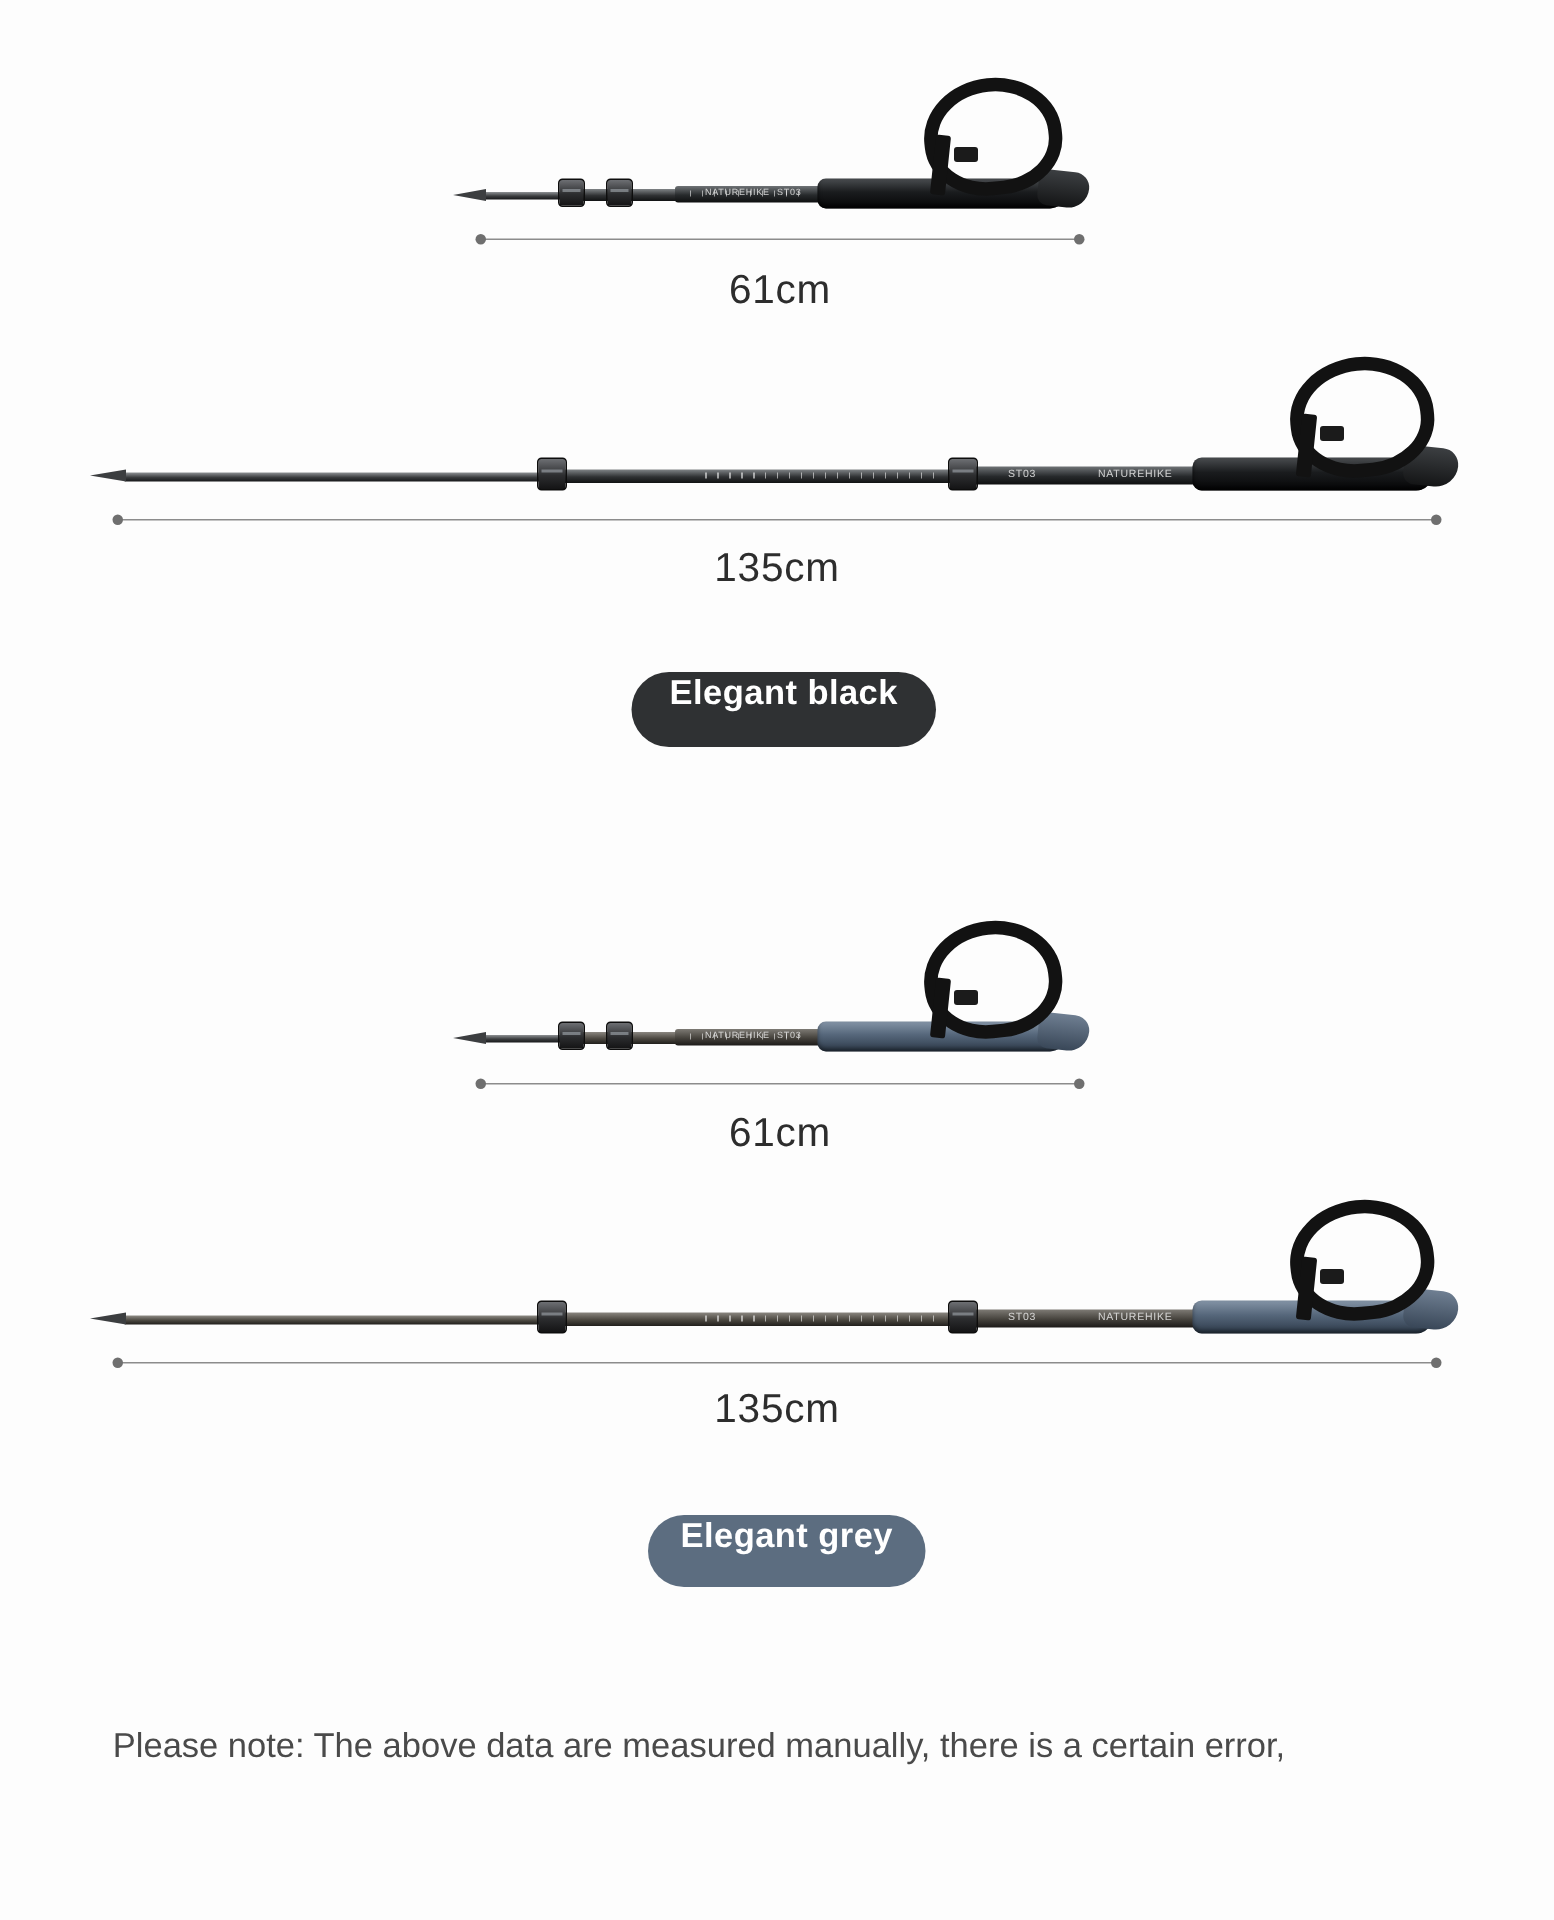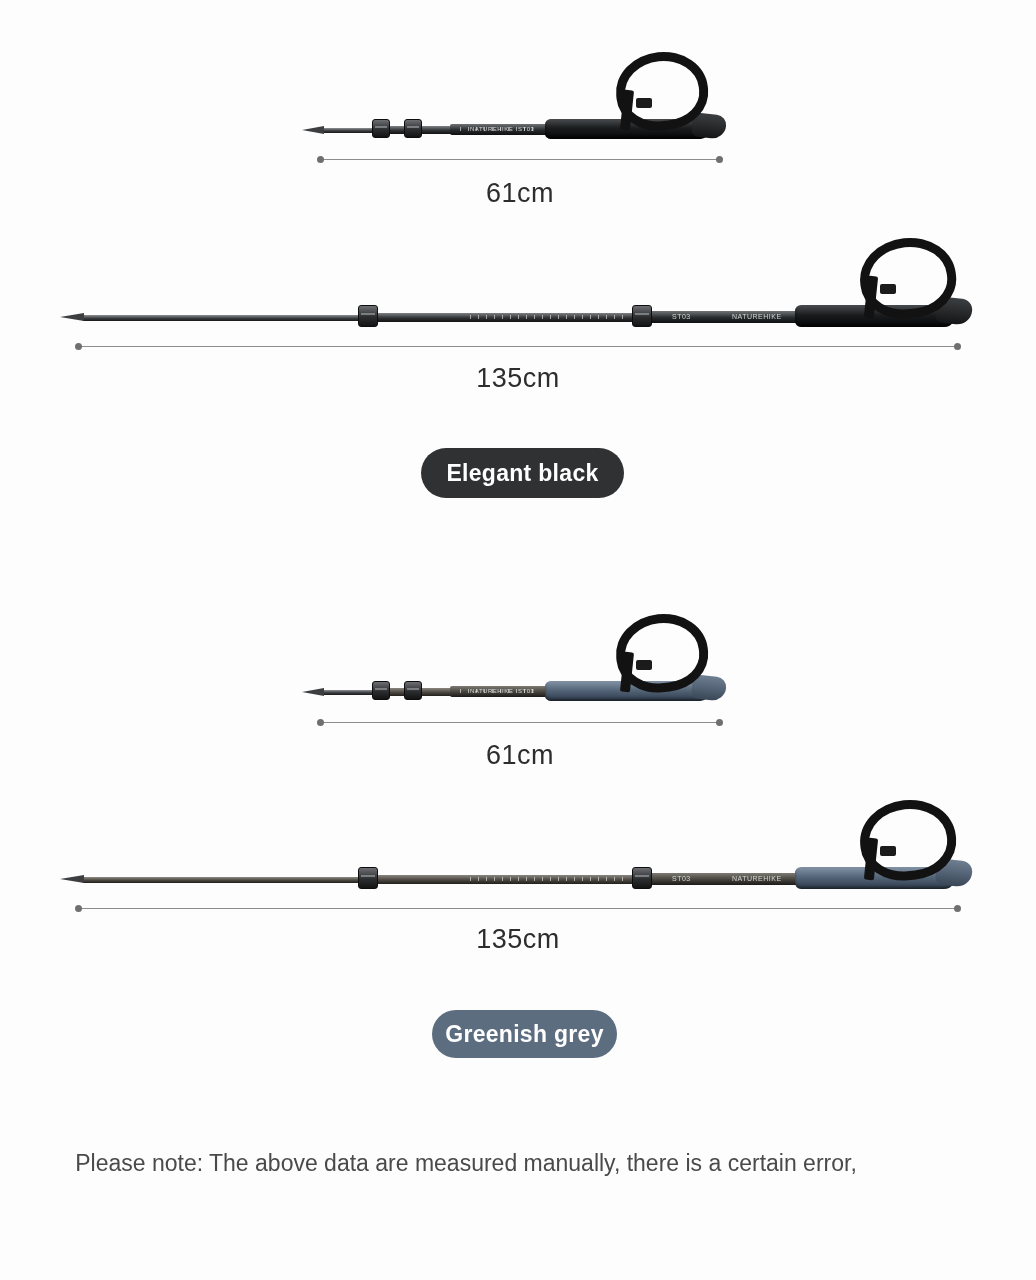--- a/index.html
+++ b/index.html
@@ -57,21 +57,21 @@
   }
 
   
   .pill {
     position: absolute;
     border-radius: 26px;
     color: #ffffff;
     font-size: 23px;
     font-weight: bold;
     display: flex;
-    align-items: center;
+    align-items: flex-start;
     justify-content: center;
     letter-spacing: .3px;
   }
 
   
   .pole {
     position: absolute;
     transform-origin: left center;
   }
   .shaft {
@@ -290,18 +290,18 @@
   </div>
 
   <div class="meas-line" style="left:78px; top:904px; width:880px;">
     <div class="rule"></div>
     <div class="cap left"></div>
     <div class="cap right"></div>
   </div>
   <div class="meas-label" style="left:78px; top:924px; width:880px;">135cm</div>
 
   <div class="pill" style="left:432px; top:1010px; width:185px; height:48px; background:#5c6d80;">
-    <span>Greenish grey</span>
+    <span>Elegant grey</span>
   </div>
 
   <div class="note" style="top:1138px;">Please note: The above data are measured manually, there is a certain error,</div>
 
 </div>
 
 </body></html>

